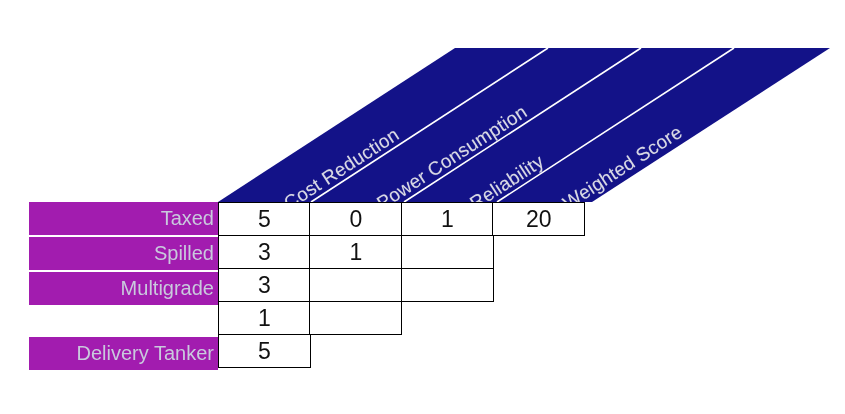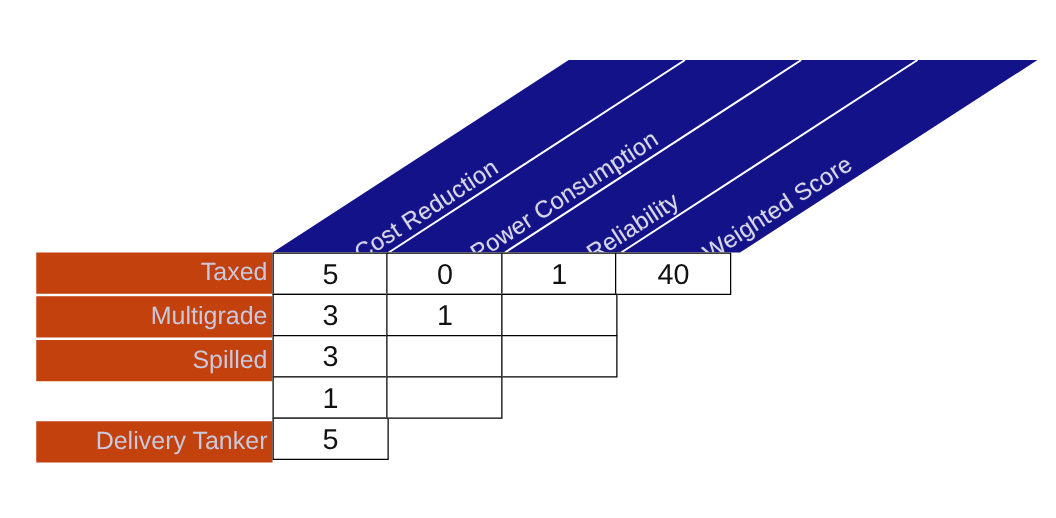--- a/index.html
+++ b/index.html
@@ -45,21 +45,21 @@
   
   #row-labels {
     position: absolute;
     left: 29px;
     top: 202px;
     width: 189px;
   }
   .row-label {
     height: 33px;
     margin-bottom: 2px;
-    background: #c2410c;
+    background: #a21caf;
     color: #c9c9dd;
     font-size: 20px;
     display: flex;
     align-items: center;
     justify-content: flex-end;
     padding-right: 4px;
     box-sizing: border-box;
     font-family: "Liberation Sans", sans-serif;
   }
   .row-label:last-child { margin-bottom: 0; margin-top: 32px; }
@@ -104,32 +104,32 @@
     <line x1="497" y1="202" x2="734" y2="48" stroke="#ffffff" stroke-width="1.6"></line>
   </svg>
 
   <div class="hdr-label" style="transform: translate(280px, 196px) rotate(-33deg);">Cost Reduction</div>
   <div class="hdr-label" style="transform: translate(373px, 196px) rotate(-33deg);">Power Consumption</div>
   <div class="hdr-label" style="transform: translate(466px, 196px) rotate(-33deg);">Reliability</div>
   <div class="hdr-label" style="transform: translate(559px, 196px) rotate(-33deg);">Weighted Score</div>
 
   <div id="row-labels">
     <div class="row-label">Taxed</div>
+    <div class="row-label">Spilled</div>
     <div class="row-label">Multigrade</div>
-    <div class="row-label">Spilled</div>
     <div class="row-label">Delivery Tanker</div>
   </div>
 
   <div id="grid">
 
     <div class="grid-row">
       <div class="cell">5</div>
       <div class="cell">0</div>
       <div class="cell">1</div>
-      <div class="cell">40</div>
+      <div class="cell">20</div>
     </div>
 
     <div class="grid-row">
       <div class="cell">3</div>
       <div class="cell">1</div>
       <div class="cell"></div>
     </div>
 
     <div class="grid-row">
       <div class="cell">3</div>

